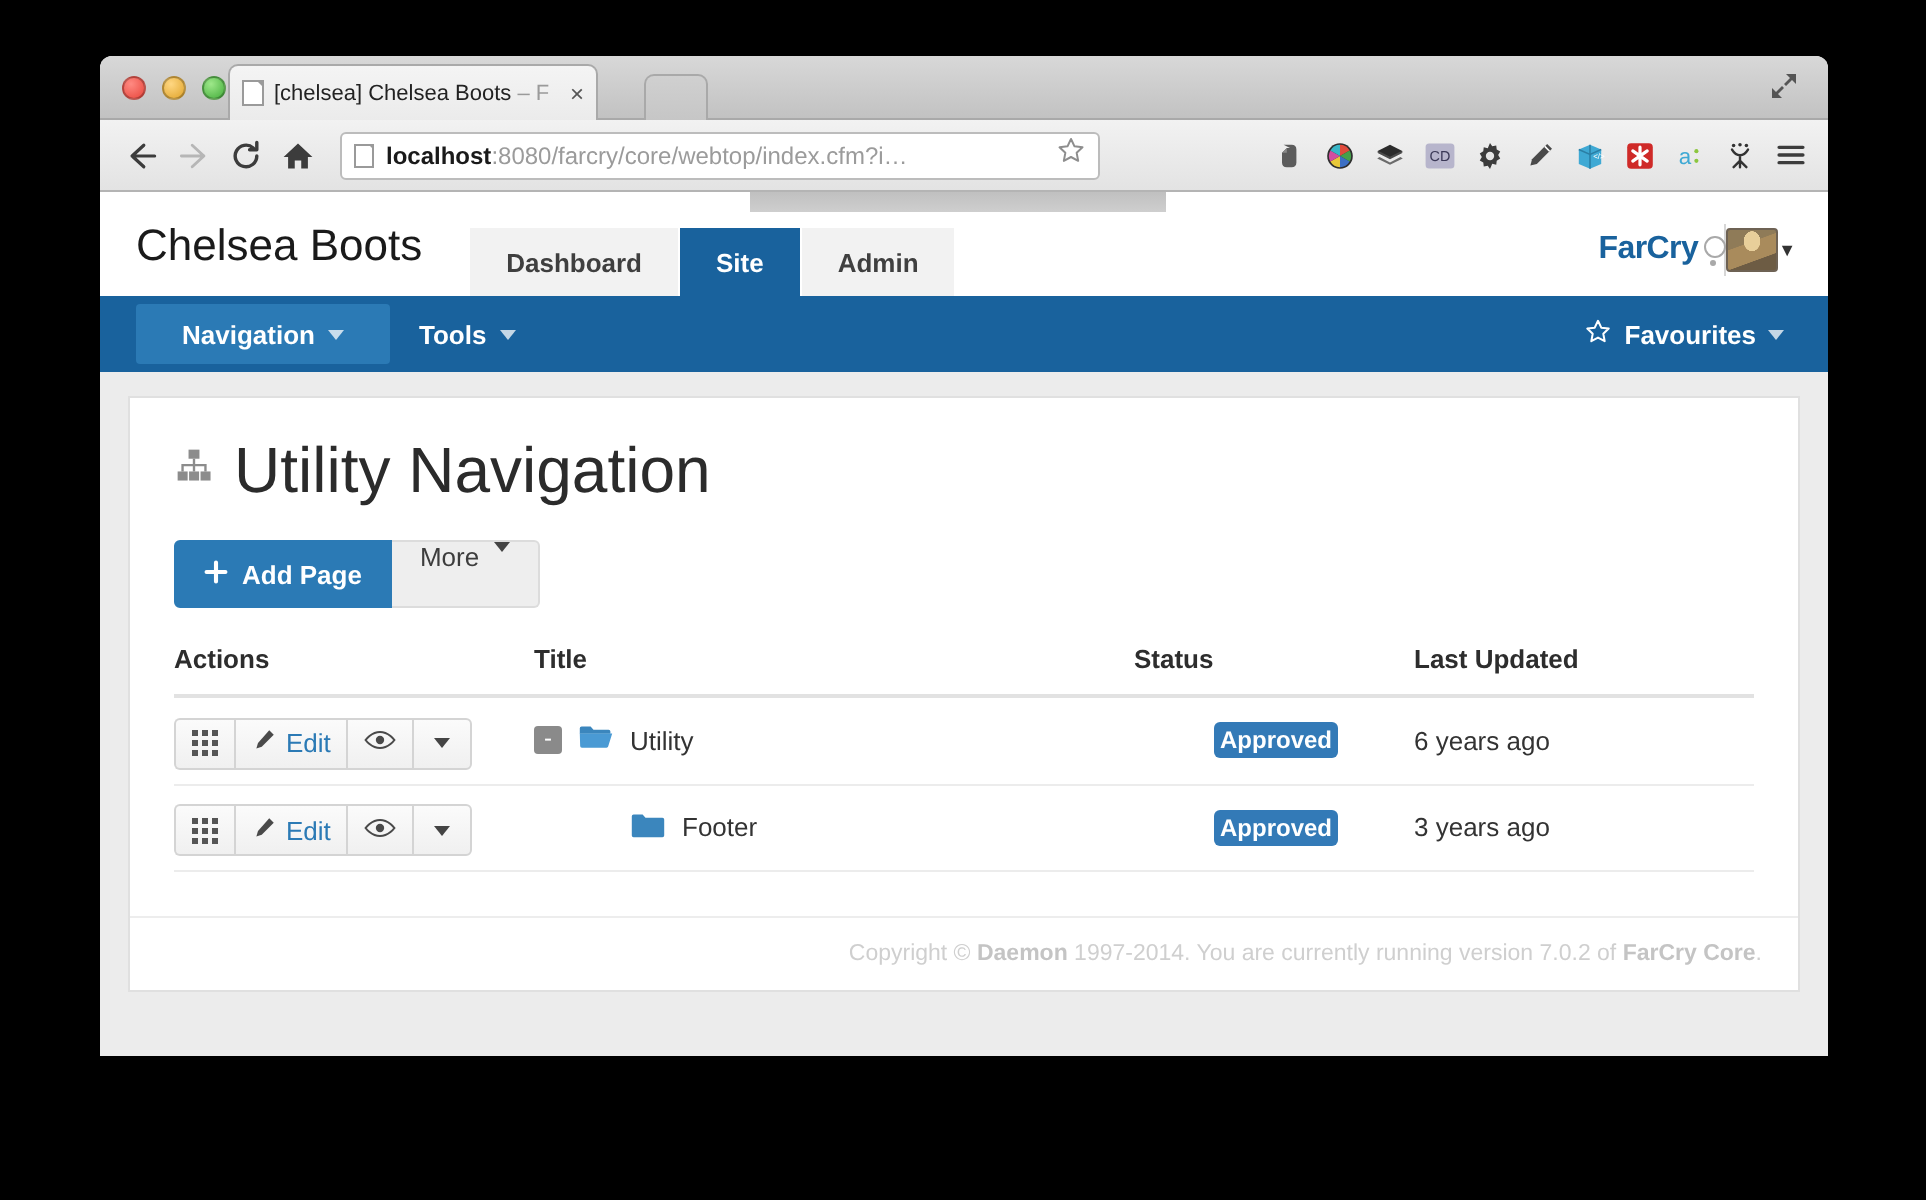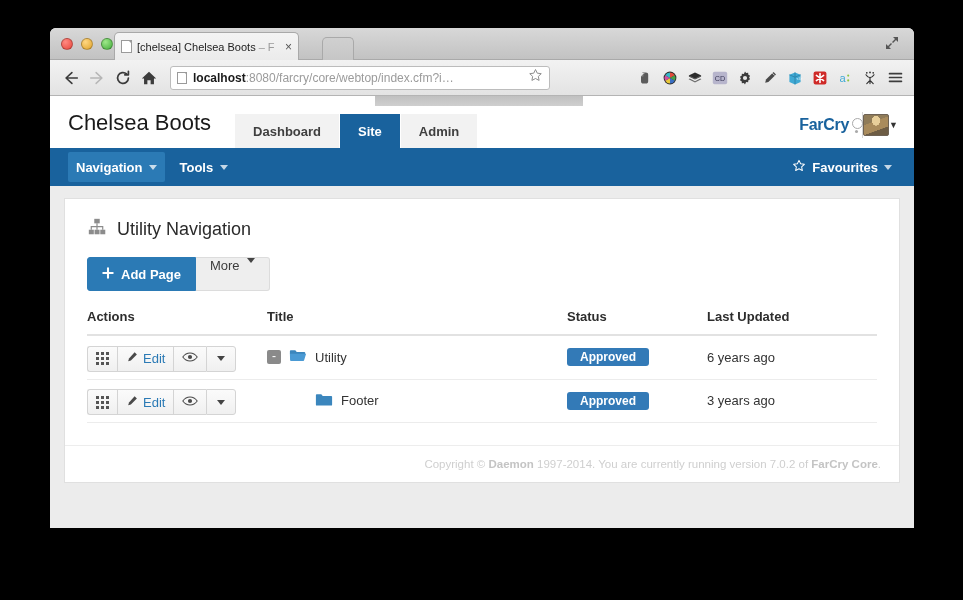--- a/index.html
+++ b/index.html
@@ -186,21 +186,21 @@
 
   
   #nav-bar {
     height: 38px; background: #19629d;
     display: flex; align-items: center;
     padding-left: 18px;
   }
   #nav-button {
     background: #2b7ab5; color: #fff;
     font-size: 13px; font-weight: bold;
-    height: 30px; padding: 0 8px;
+    height: 30px; padding: 0 23px;
     display: flex; align-items: center; gap: 7px;
     border-radius: 2px;
   }
   .navmenu {
     color: #fff; font-size: 13px; font-weight: bold;
     height: 30px; padding: 0 14px;
     display: flex; align-items: center; gap: 7px;
   }
   .caret-wh { width: 0; height: 0;
     border-left: 4px solid transparent; border-right: 4px solid transparent;
@@ -221,21 +221,21 @@
     background: #fff;
     border: 1px solid #e0e0e0;
     min-height: 240px;
     padding: 18px 22px 0 22px;
     position: relative;
   }
   #page-title-row {
     display: flex; align-items: center; gap: 10px;
     margin-bottom: 16px;
   }
-  #page-title { font-size: 18px; color: #2b2b2b; font-weight: normal; }
+  #page-title { font-size: 32px; color: #2b2b2b; font-weight: normal; }
 
   #toolbar-row { display: flex; margin-bottom: 18px; }
   #add-page-btn {
     background: #2b7ab5; color: #fff;
     font-size: 13px; font-weight: bold;
     height: 34px; padding: 0 14px;
     display: flex; align-items: center; gap: 7px;
     border: 1px solid #2b7ab5; border-radius: 3px 0 0 3px;
   }
   #more-btn {
@@ -279,21 +279,21 @@
   .title-cell { display: flex; align-items: center; gap: 8px; }
   .expander {
     width: 14px; height: 14px; background: #8a8a8a; color: #fff;
     font-size: 12px; line-height: 12px; text-align: center;
     border-radius: 2px; flex: 0 0 auto; font-family: "Liberation Sans", sans-serif;
   }
   .indent { display: inline-block; width: 40px; flex: 0 0 auto; }
 
   .badge {
     display: inline-block; background: #337ab7; color: #fff;
-    font-size: 12px; font-weight: bold; padding: 2px 13px; border-radius: 3px;
+    font-size: 12px; font-weight: bold; padding: 2px 3px; border-radius: 3px; margin-left: 40px;
   }
 
   #card-footer {
     margin: 22px -22px 0 -22px;
     border-top: 1px solid #ededed;
     padding: 12px 18px; text-align: right;
     font-size: 11.5px; color: #cfcfcf;
   }
   #card-footer b { font-weight: bold; color: #c4c4c4; }
 </style>

